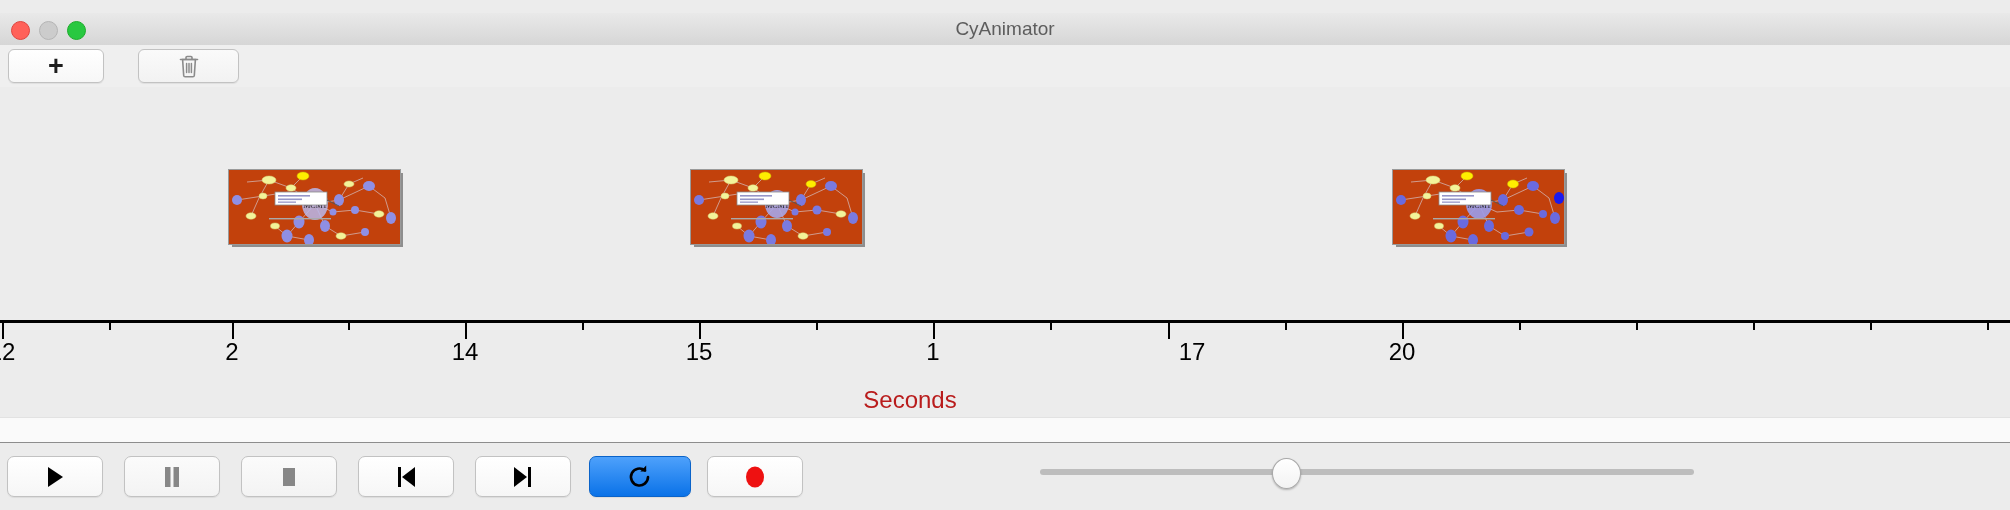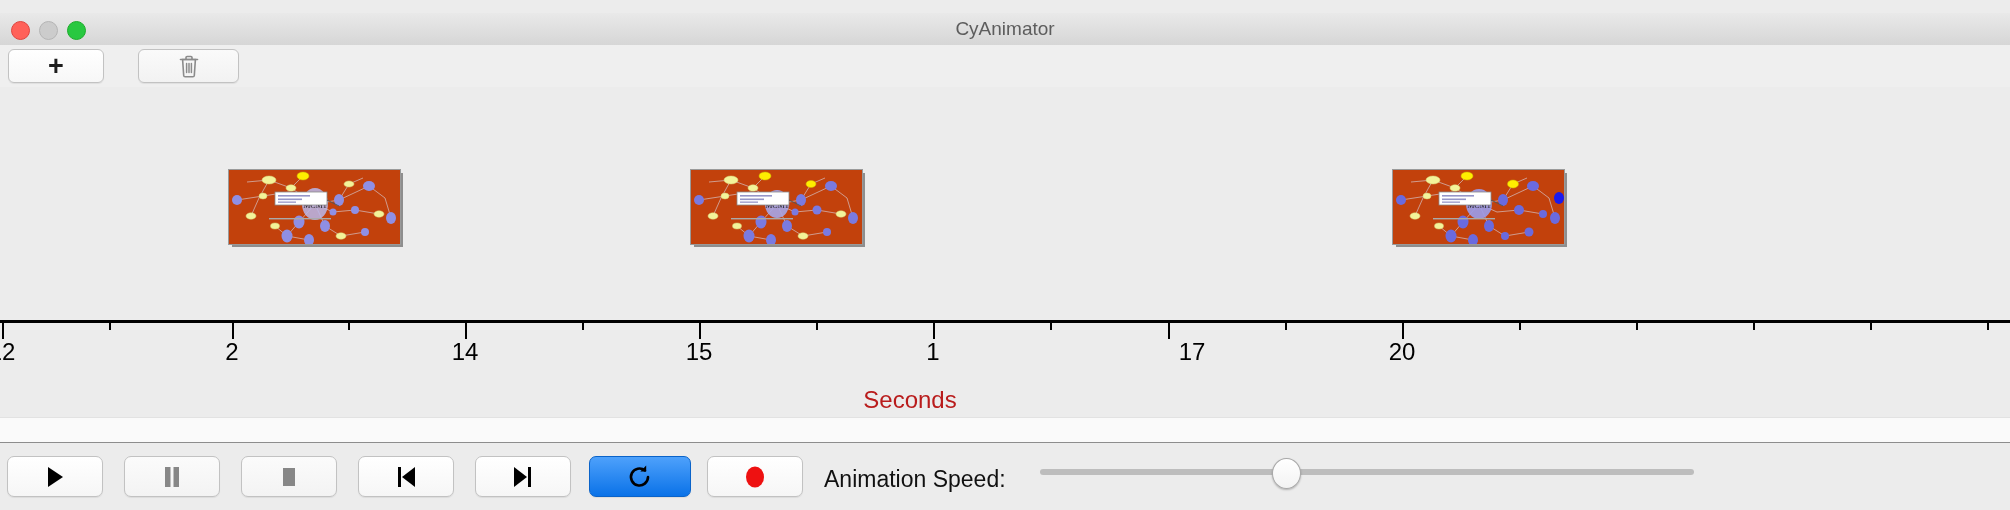--- a/index.html
+++ b/index.html
@@ -420,19 +420,18 @@
         <path d="M19.2 1.5 L19.2 7.4 L13.3 7.4 Z" fill="#000"></path>
       </svg>
     </div>
 
     <div class="cbtn" id="record-button">
       <svg class="glyph" width="24" height="24" viewBox="0 0 24 24">
         <ellipse cx="12" cy="12" rx="9" ry="10.5" fill="#ee1111"></ellipse>
       </svg>
     </div>
 
-    <div class="speed-label">Animation Speed:</div>
   </div>
 
   <div class="slider-track"></div>
   <div class="slider-thumb"></div>
 
 </div>
 
 </body></html>

